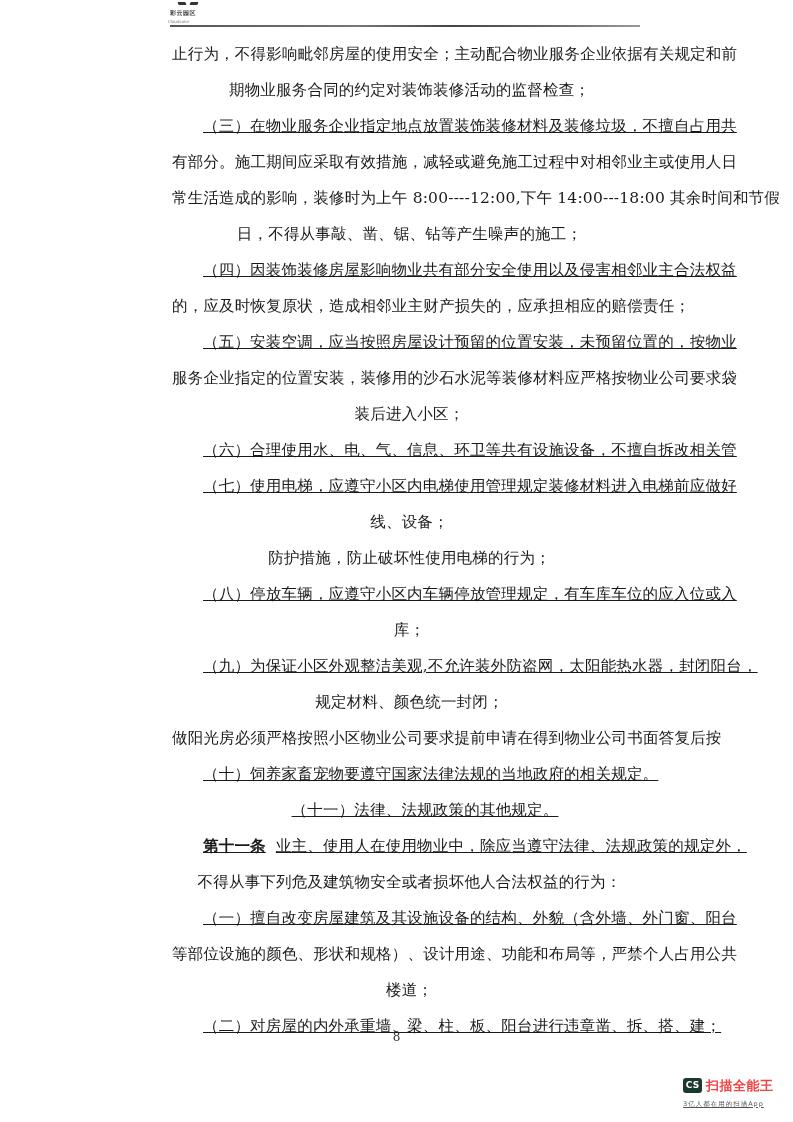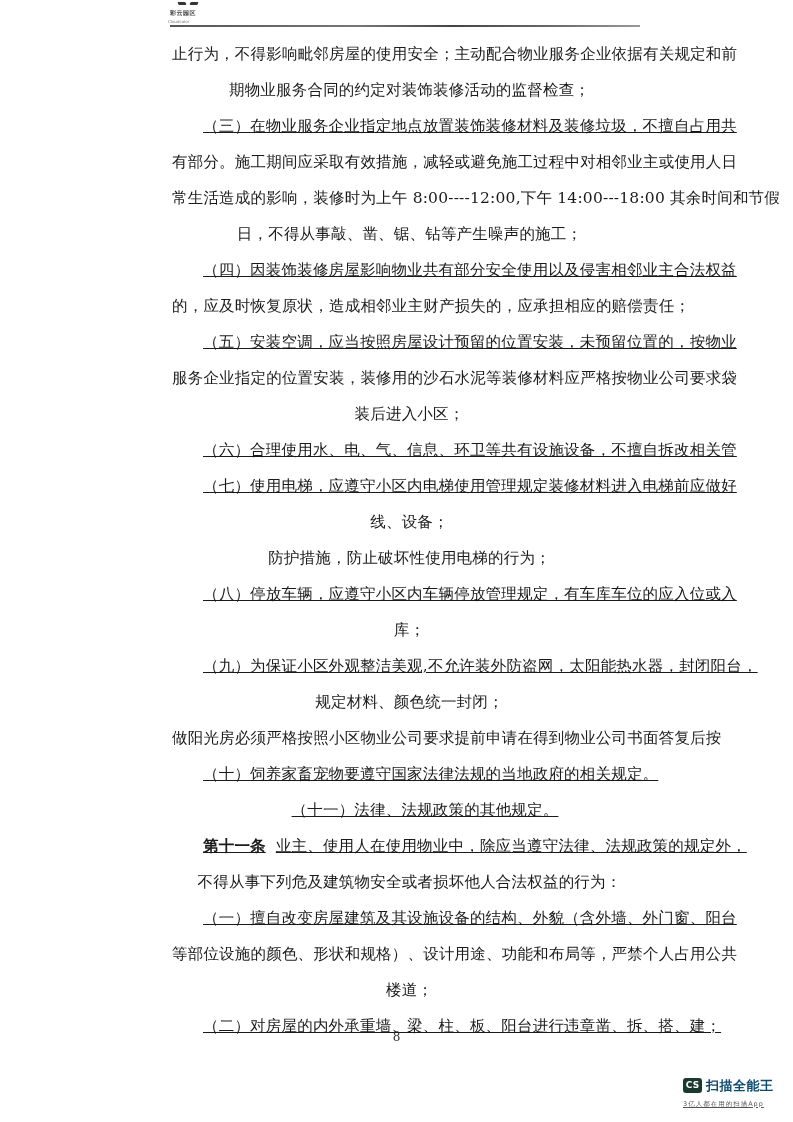--- a/index.html
+++ b/index.html
@@ -118,21 +118,21 @@
       font-size: 9px;
       line-height: 15px;
       text-align: center;
       vertical-align: middle;
     }
     .cs-name {
       display: inline-block;
       font-family: "DejaVu Sans", sans-serif;
       font-size: 13px;
       font-weight: bold;
-      color: #0c4a6e;
+      color: #ef4444;
       vertical-align: middle;
       margin-left: 4px;
       letter-spacing: 0.5px;
     }
     .cs-tagline {
       display: block;
       font-family: "DejaVu Sans", sans-serif;
       font-size: 6.5px;
       color: #555;
       margin-top: 5px;

